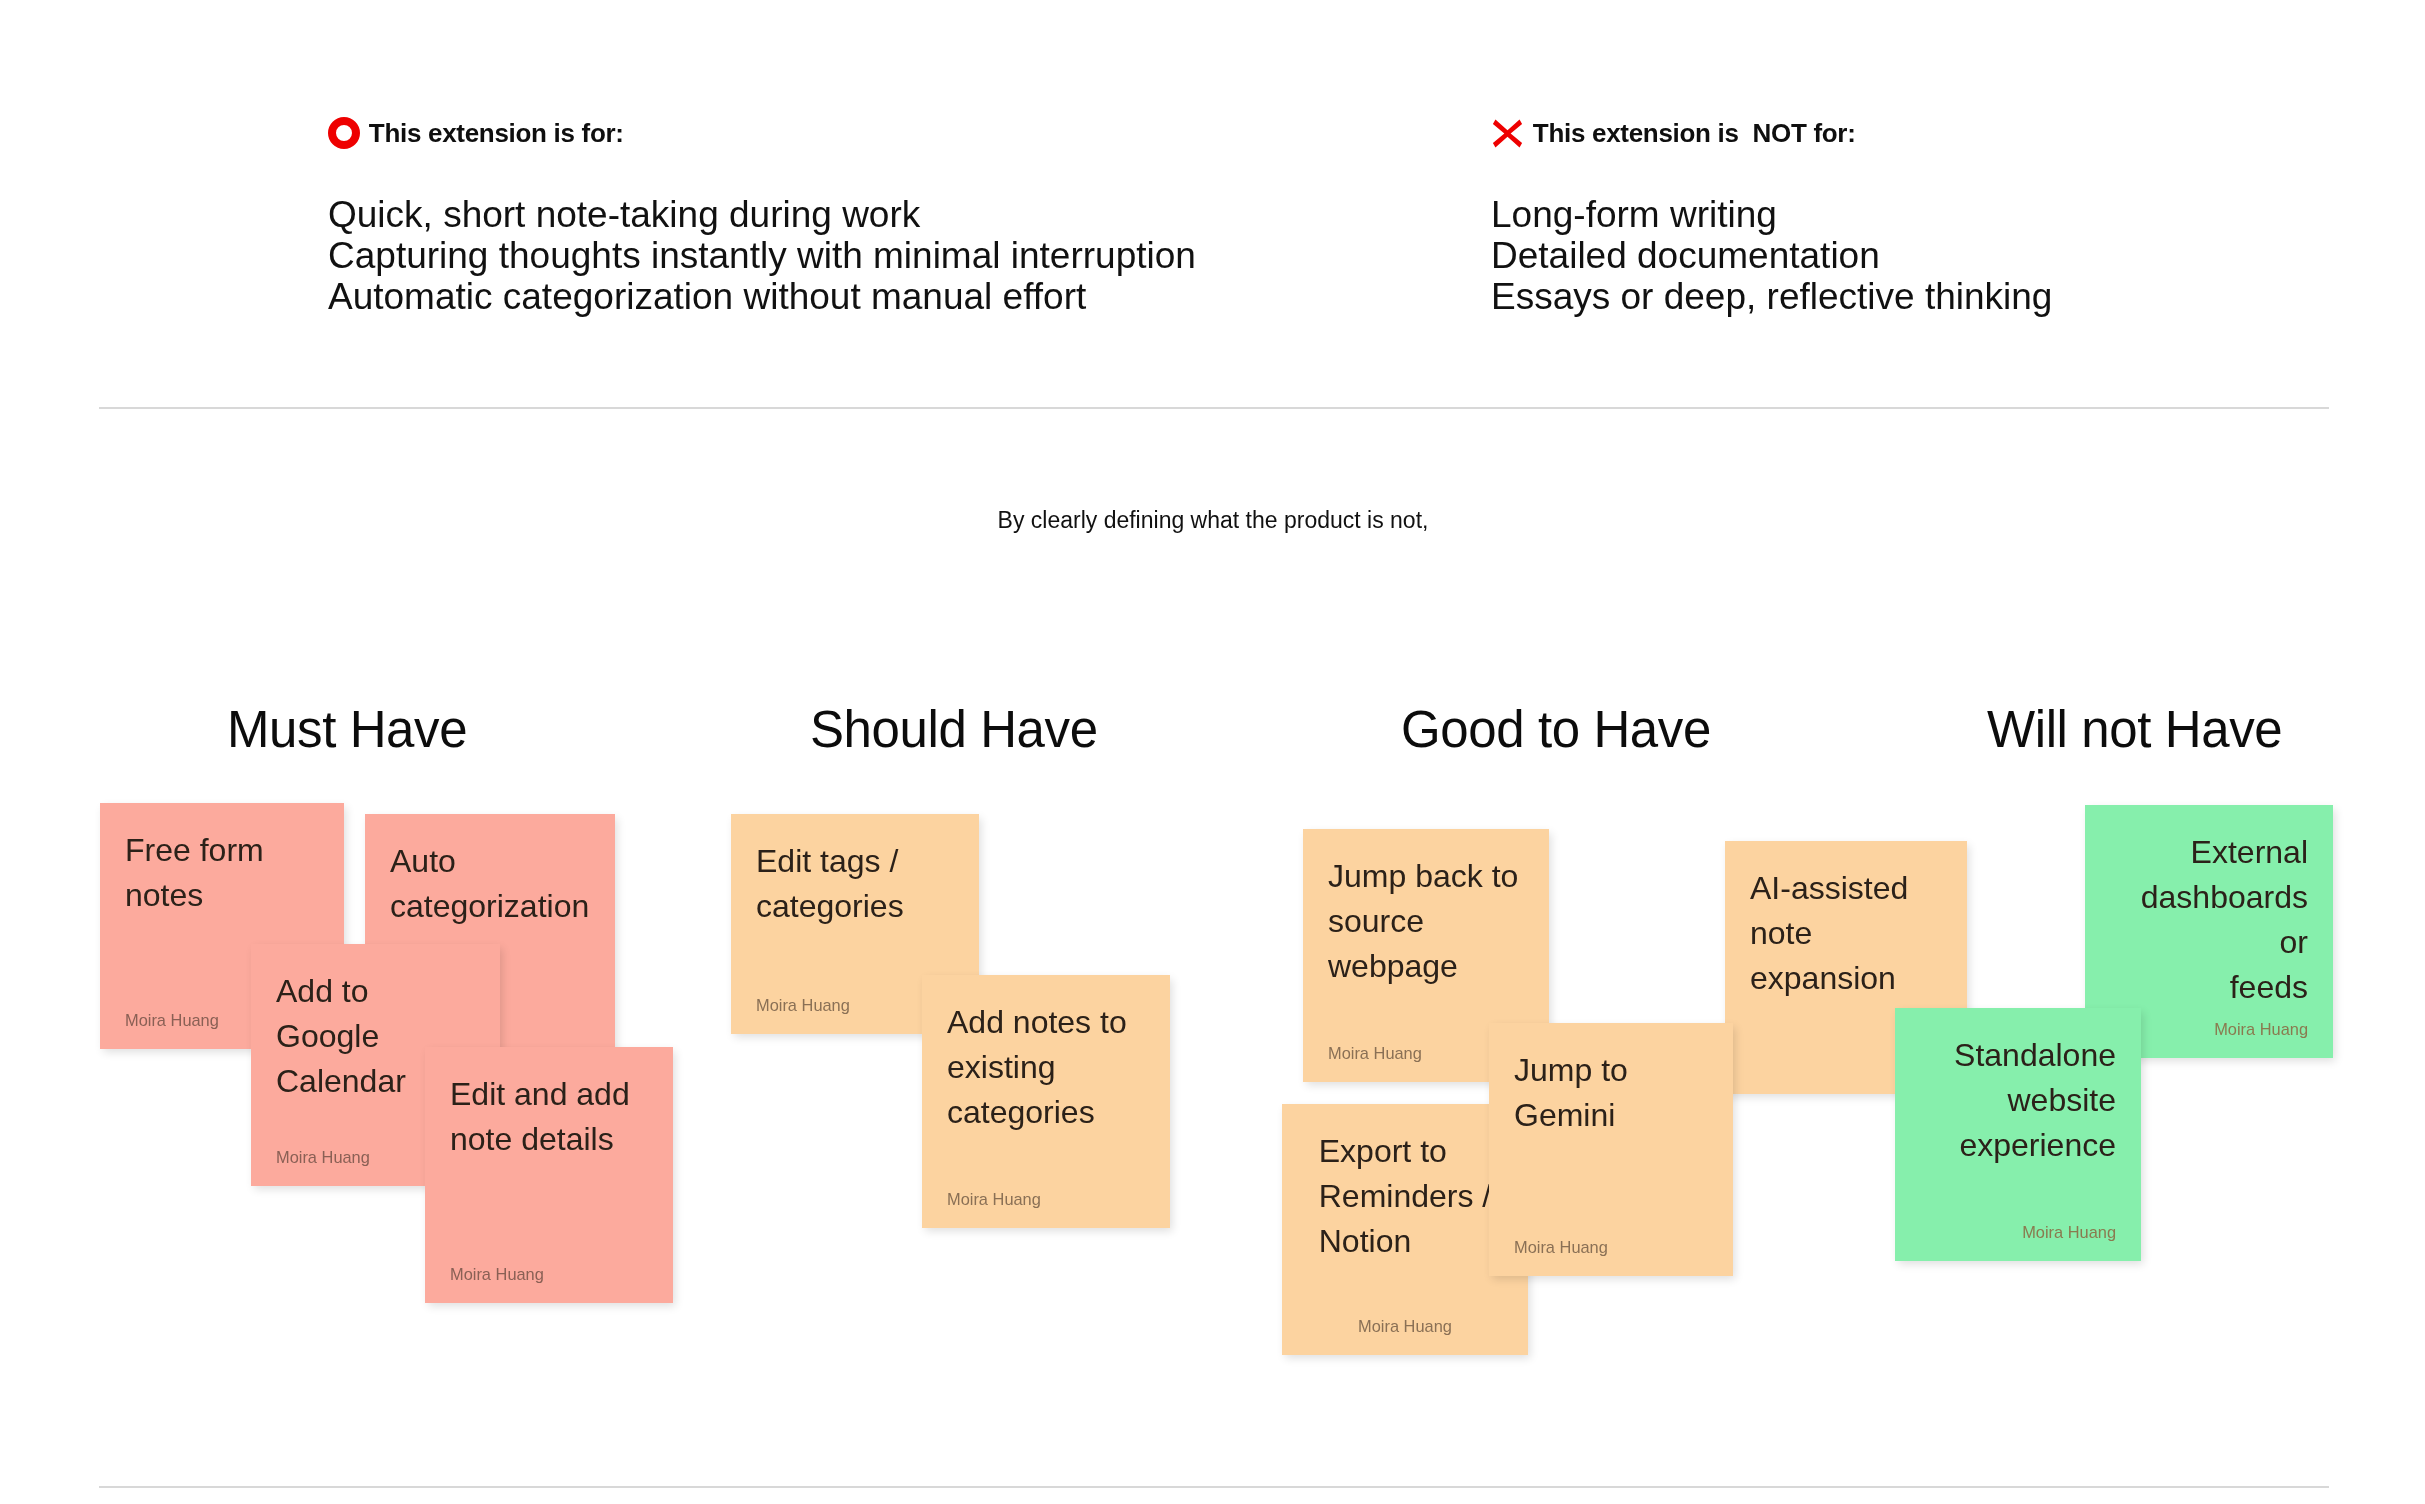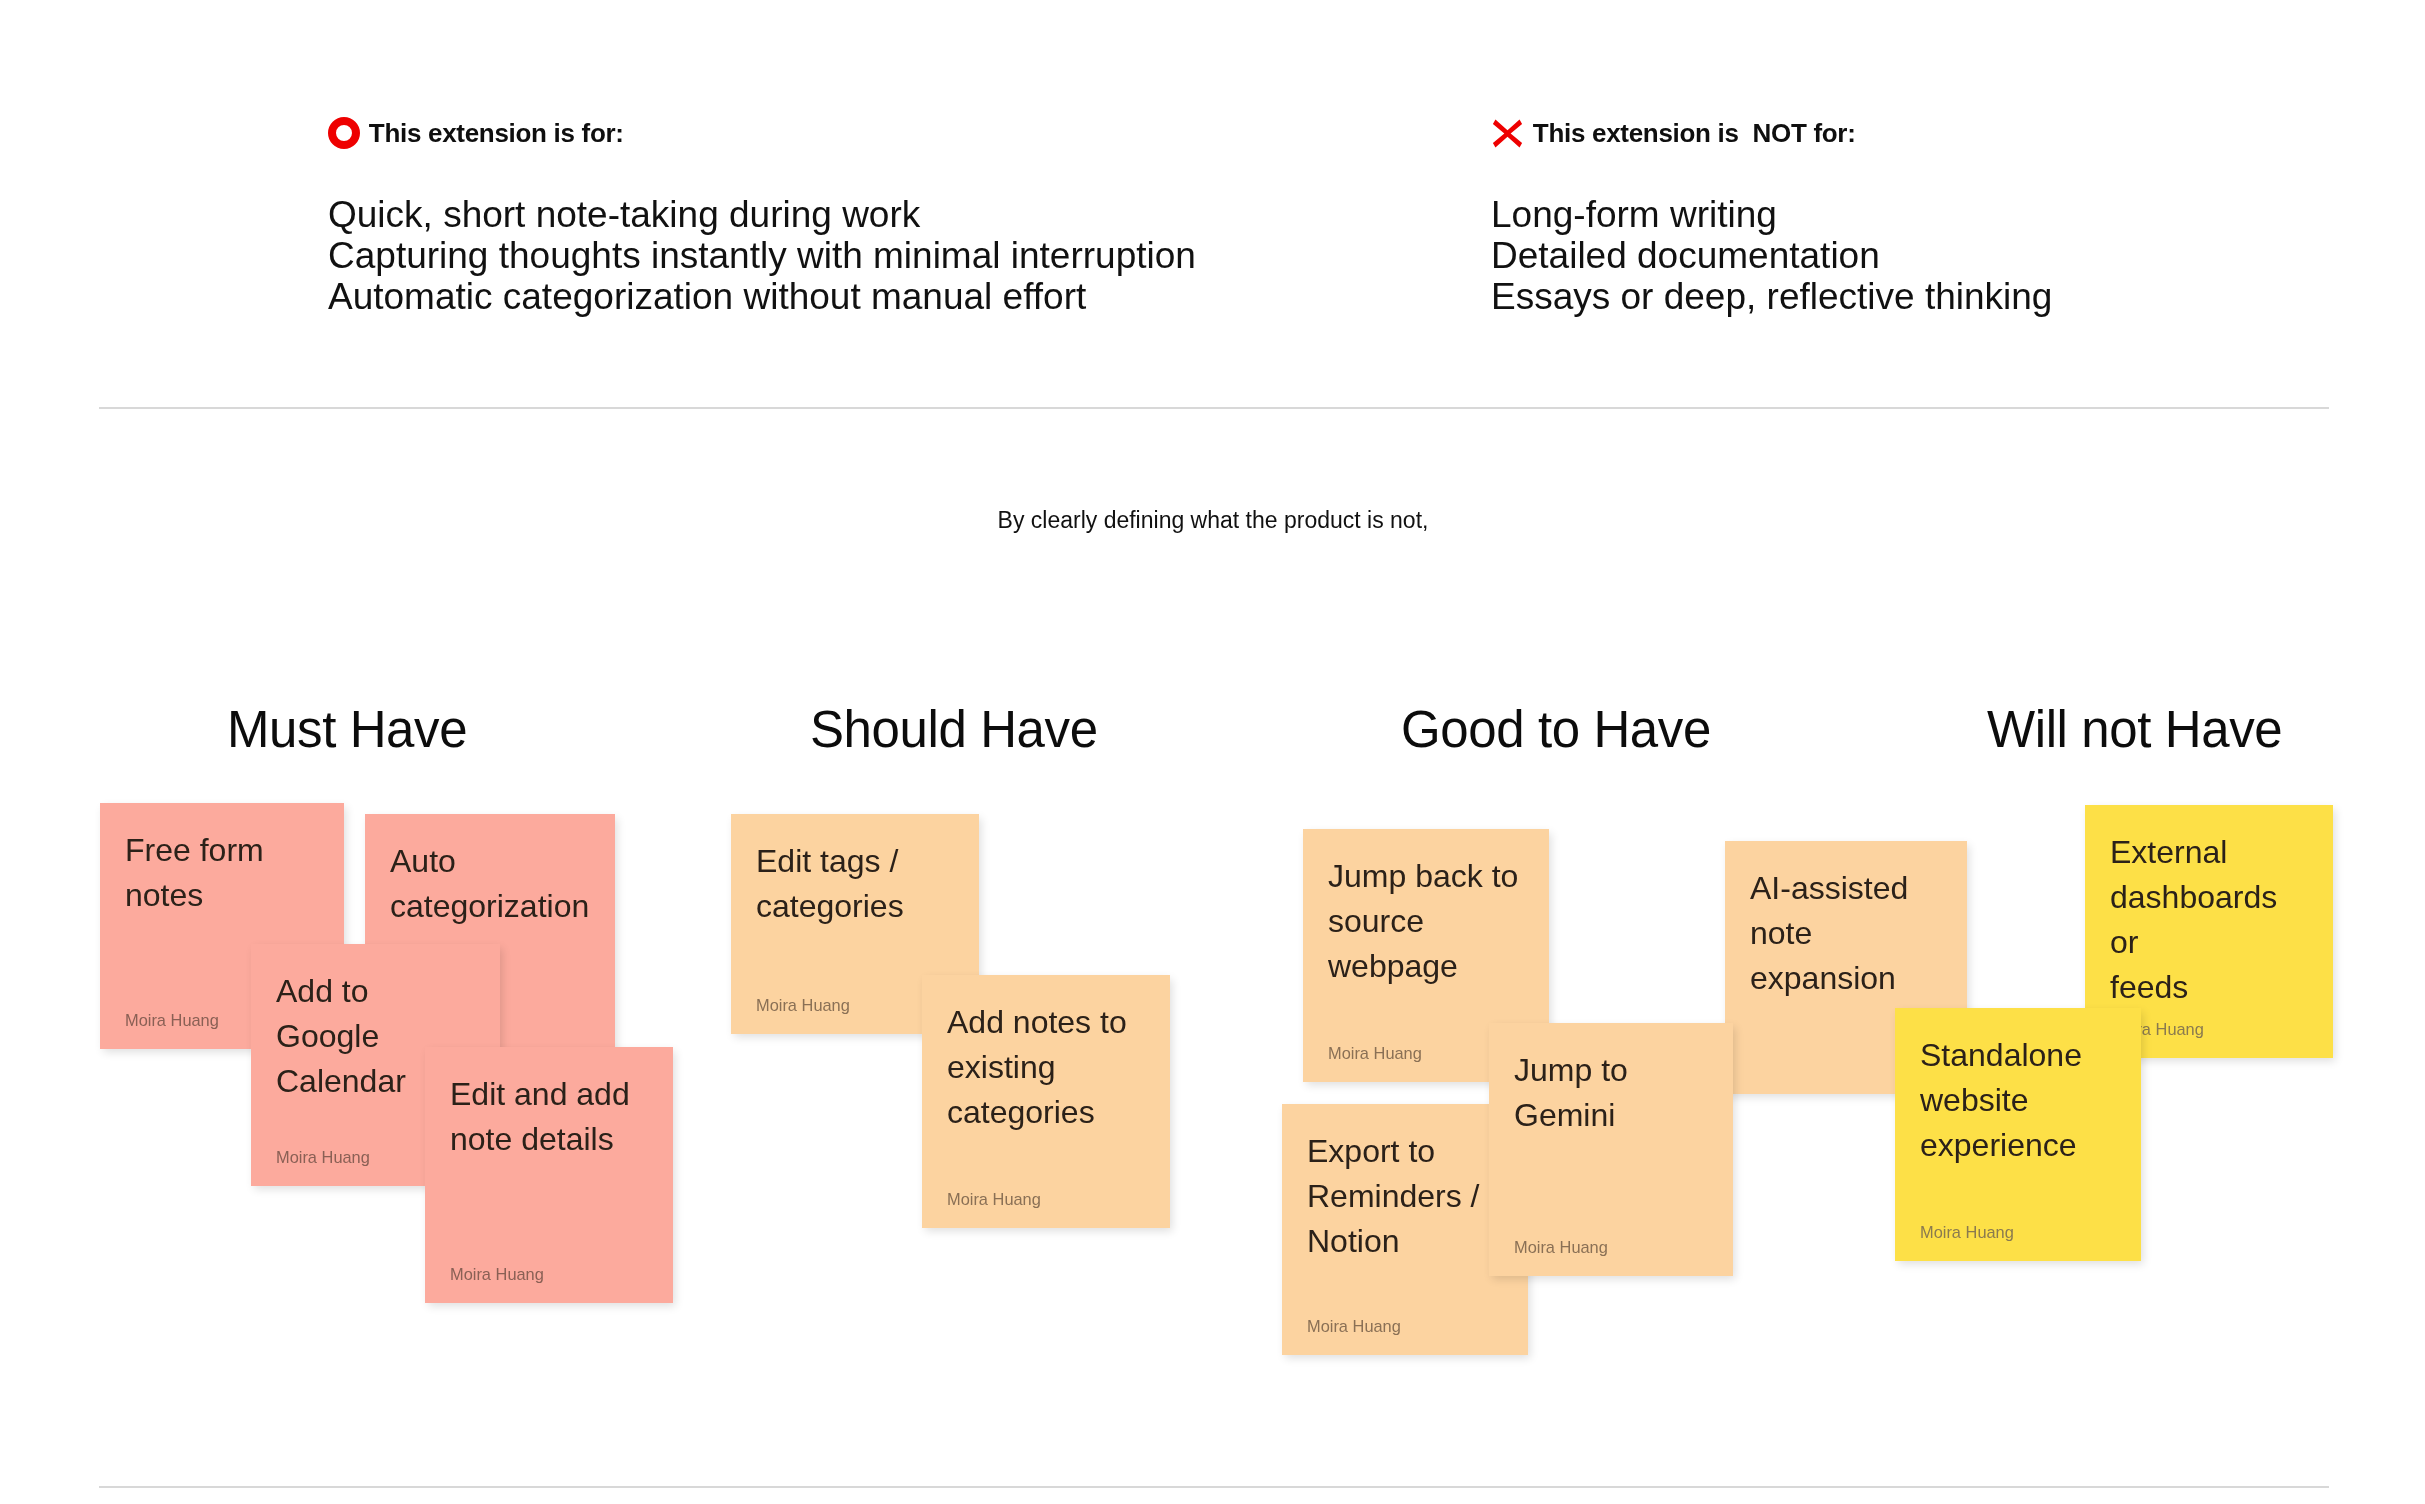--- a/index.html
+++ b/index.html
@@ -134,21 +134,21 @@
   .note-author {
     font-size: 16.4px;
     line-height: 20px;
     color: #7a6a5d;
     white-space: pre;
   }
   .note.pink  { background: #fcaa9d; }
   .note.pink .note-author { color: #8a6055; }
   .note.orange { background: #fcd3a0; }
   .note.orange .note-author { color: #8a7055; }
-  .note.yellow { background: #fde047; }
+  .note.yellow { background: #86efac; text-align: right; }
   .note.yellow .note-author { color: #8a7a4f; }
 </style>
 </head>
 <body>
 
 <div class="top-section">
 
   <div class="col-for">
     <div class="head-row">
       <span class="icon-circle"></span>
@@ -232,21 +232,21 @@
   <div class="note orange" style="left:1725px; top:841px; width:242px; height:253px; z-index:1;">
     <div class="note-text">AI-assisted
 note expansion</div>
     <div class="note-author"></div>
   </div>
   <div class="note orange" style="left:1489px; top:1023px; width:244px; height:253px; z-index:4;">
     <div class="note-text">Jump to
 Gemini</div>
     <div class="note-author">Moira Huang</div>
   </div>
-  <div class="note orange" style="left:1282px; top:1104px; width:246px; height:251px; z-index:3;">
+  <div class="note orange" style="left:1282px; top:1104px; width:246px; height:251px; z-index:3;align-items:center;">
     <div class="note-text">Export to
 Reminders /
 Notion</div>
     <div class="note-author">Moira Huang</div>
   </div>
 
   <div class="note yellow" style="left:2085px; top:805px; width:248px; height:253px; z-index:1;">
     <div class="note-text">External
 dashboards or
 feeds</div>

